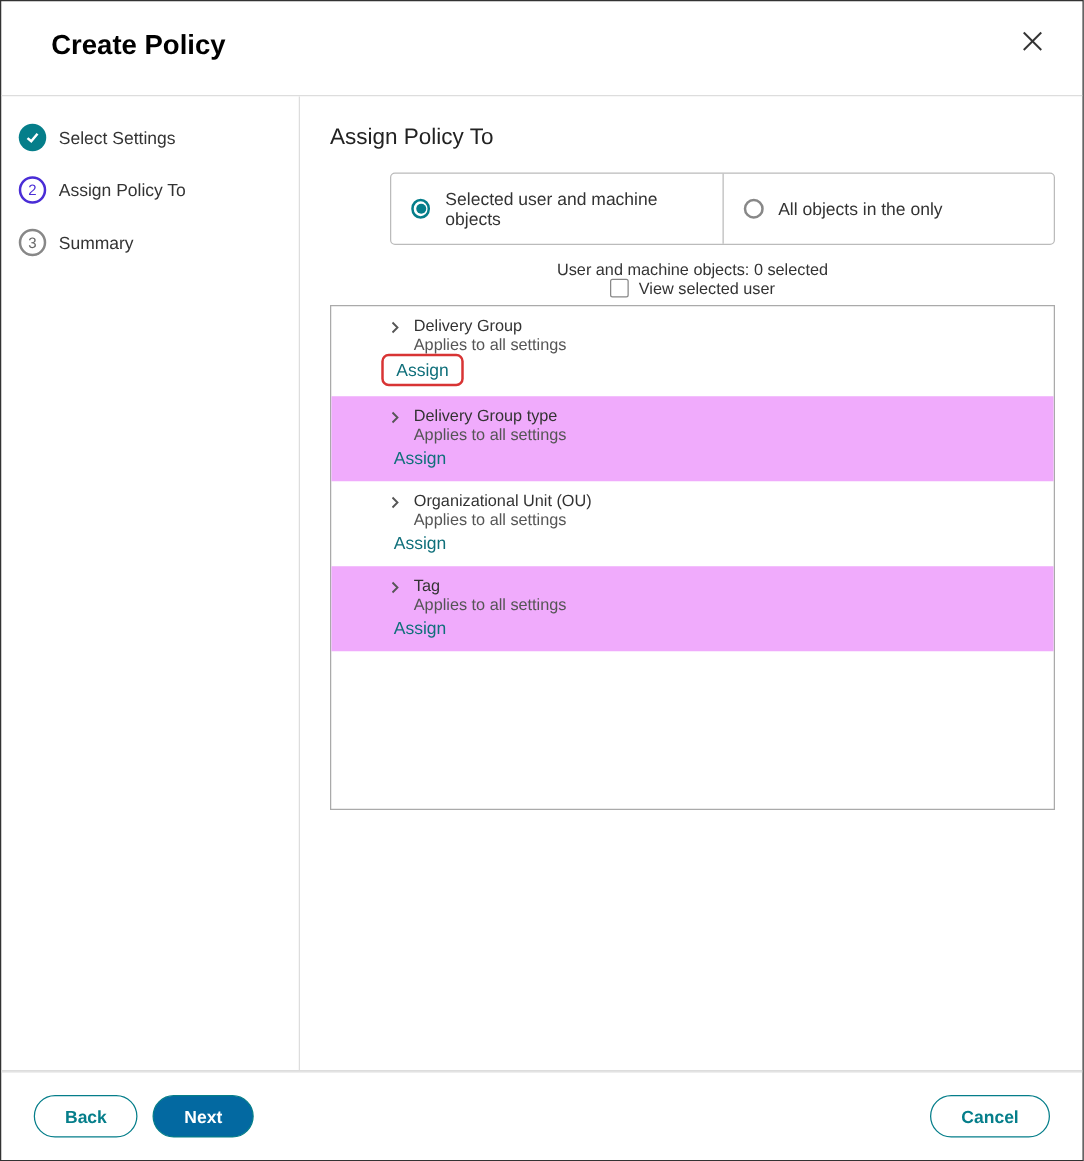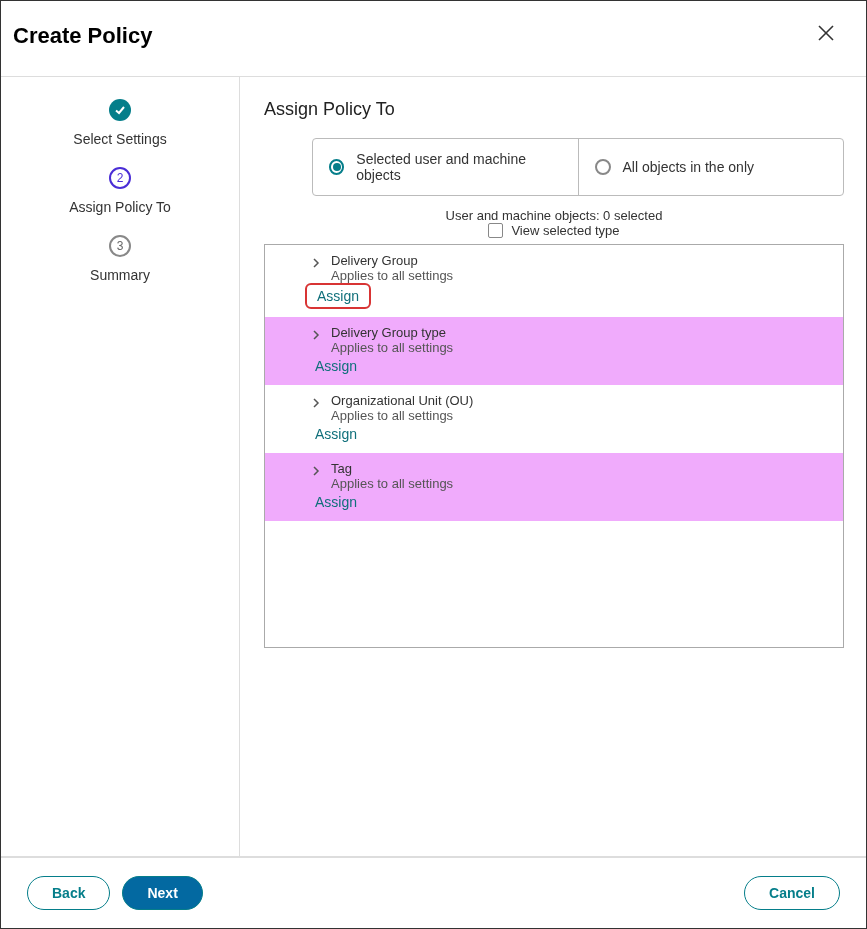--- a/index.html
+++ b/index.html
@@ -9,21 +9,21 @@
     width: 867px;
     height: 929px;
     border: 1px solid #333;
     display: flex;
     flex-direction: column;
   }
   .header {
     display: flex;
     justify-content: space-between;
     align-items: center;
-    padding: 20px 28px 26px 12px;
+    padding: 20px 28px 26px 40px;
   }
   .header h1 {
     font-size: 22px;
     font-weight: 700;
     color: #000;
   }
   .close-icon {
     cursor: pointer;
     font-size: 18px;
     color: #333;
@@ -42,21 +42,20 @@
     border-right: 1px solid #ddd;
   }
   .step {
     display: flex;
     align-items: center;
     gap: 10px;
     margin-bottom: 20px;
     font-size: 14px;
     color: #333;
     cursor: default;
-    flex-direction: column;
   }
   .step-circle {
     width: 22px;
     height: 22px;
     border-radius: 50%;
     display: flex;
     align-items: center;
     justify-content: center;
     font-size: 12px;
     flex-shrink: 0;
@@ -237,21 +236,21 @@
       <div class="radio-option">
         <span class="radio-btn"></span>
         <span>All objects in the only</span>
       </div>
     </div>
 
     <div class="list-toolbar">
       <span>User and machine objects: 0 selected</span>
       <label class="view-selected">
         <span class="checkbox"></span>
-        <span>View selected type</span>
+        <span>View selected user</span>
       </label>
     </div>
 
     <div class="object-list">
 
       <div class="obj-row">
         <span class="obj-chevron">
           <svg width="10" height="12" viewBox="0 0 10 12">
               <polyline points="3,2 7,6 3,10" fill="none" stroke="#555" stroke-width="1.5"></polyline>
             </svg>

